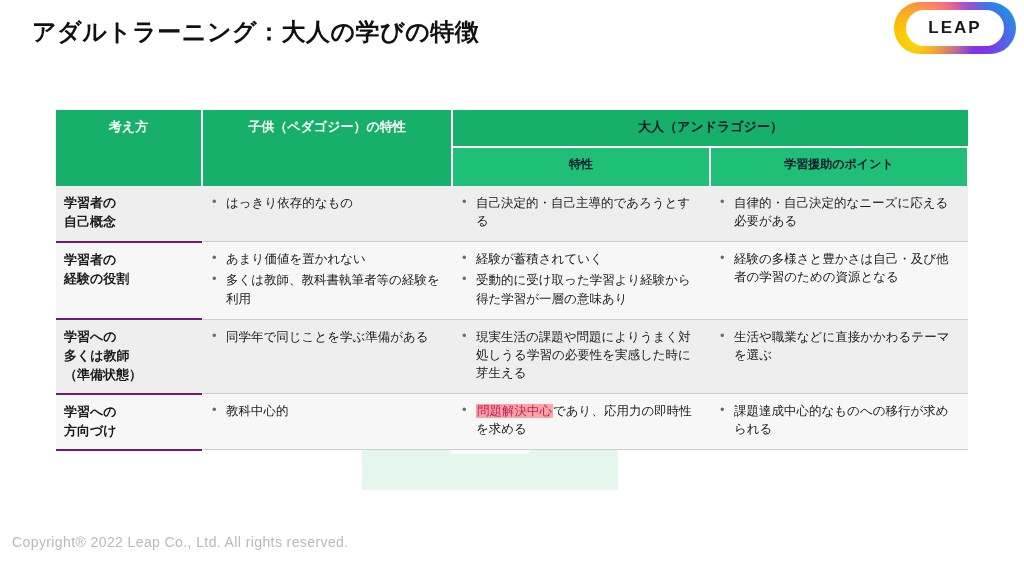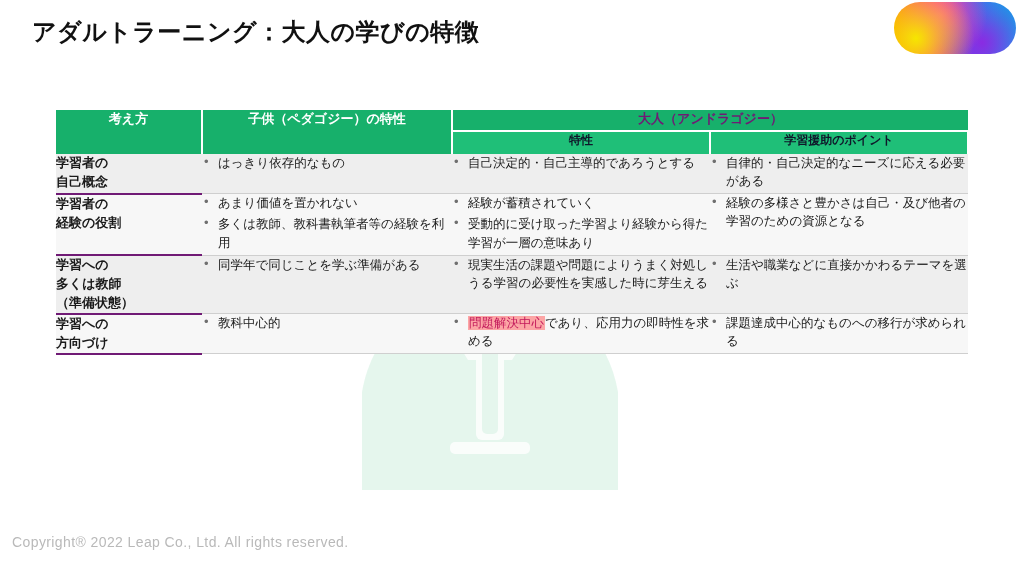--- a/index.html
+++ b/index.html
@@ -89,21 +89,21 @@
   }
   table.matrix {
     width: 912px;
     border-collapse: collapse;
     table-layout: fixed;
     position: relative;
     z-index: 2;
   }
   table.matrix th,
   table.matrix td {
-    padding: 0;
+    padding: 8px;
     vertical-align: top;
     margin-left: 37px;
   }
   .h-main {
     background: #17b06b;
     color: #ffffff;
     font-size: 13px;
     font-weight: bold;
     text-align: center;
     height: 42px;
@@ -116,21 +116,21 @@
     font-size: 12px;
     font-weight: bold;
     text-align: center;
     height: 22px;
     border-right: 2px solid #ffffff;
     border-top: 2px solid #ffffff;
     vertical-align: middle;
   }
   .h-adult-span {
     background: #17b06b;
-    color: #701a75;
+    color: #0f172a;
     font-size: 13px;
     font-weight: bold;
     text-align: center;
     height: 20px;
     vertical-align: middle;
   }
 
   .row-label {
     text-align: left;
     font-size: 13px;
@@ -202,20 +202,23 @@
     <g fill="#cdeedd">
       <rect x="182" y="182" width="16" height="92" rx="5"></rect>
     </g>
   </svg>
 </div>
 
 <div class="slide-title">アダルトラーニング：大人の学びの特徴</div>
 
 <div class="logo-wrap">
   <div class="logo-blob"></div>
+  <div class="logo-inner">
+    <span class="logo-text">LEAP</span>
+  </div>
 </div>
 
 <div class="table-wrap">
   <table class="matrix">
     <colgroup>
       <col style="width:146px">
       <col style="width:250px">
       <col style="width:258px">
       <col style="width:258px">
     </colgroup>

